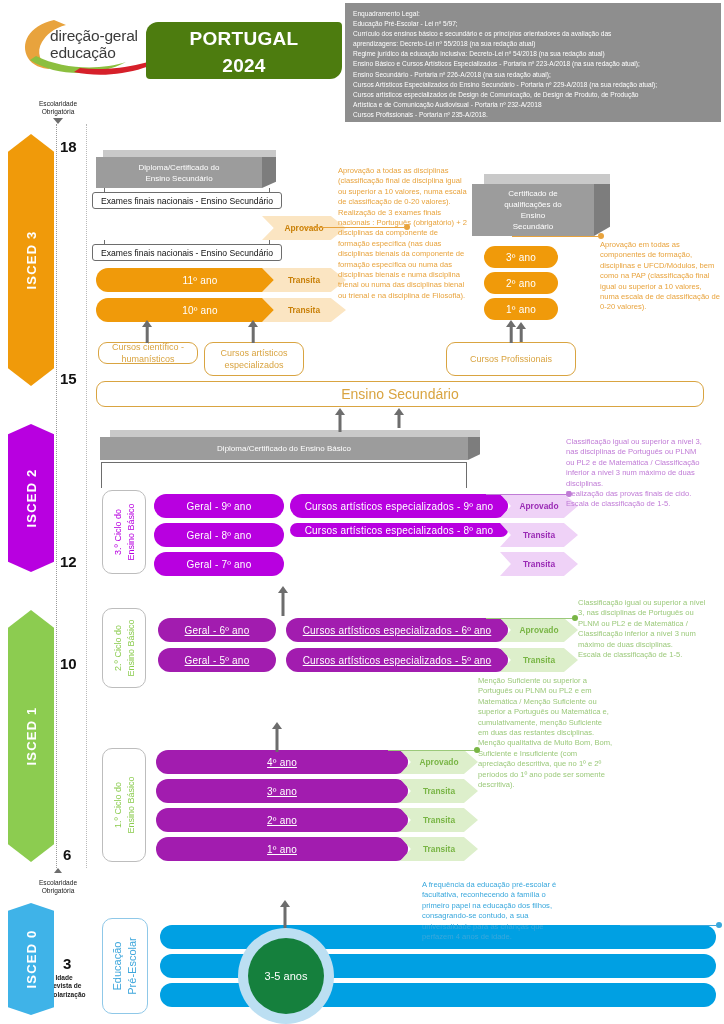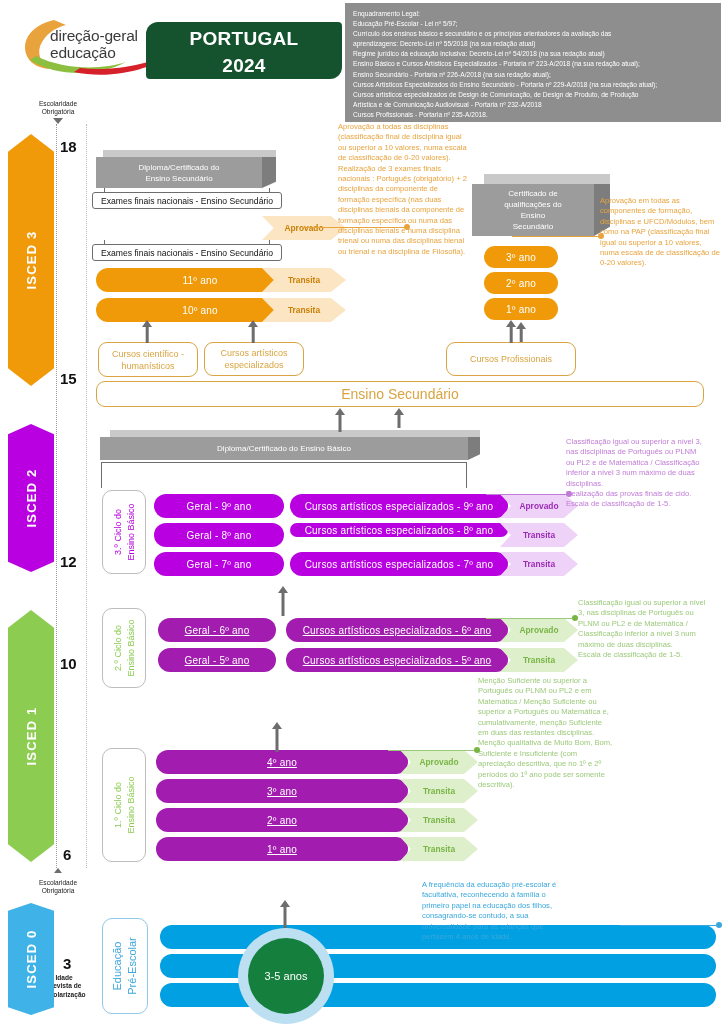--- a/index.html
+++ b/index.html
@@ -12,21 +12,21 @@
   .stage{position:absolute;left:0;top:0;width:724px;height:1024px;}
   .abs{position:absolute;box-sizing:border-box;}
 
   
   .logo-wrap{left:14px;top:14px;width:190px;height:66px;}
   .logo-txt{position:absolute;left:36px;top:14px;font-weight:normal;font-size:15.5px;
             color:#3b3b3b;line-height:1.08;letter-spacing:-.2px;}
   .logo-txt .l2{color:#3b3b3b;}
 
   
-  .title-pill{left:146px;top:22px;width:196px;height:57px;background:#14532d;
+  .title-pill{left:146px;top:22px;width:196px;height:57px;background:#4d7c0f;
      border-radius:12px 4px 12px 4px;color:#ffffff;text-align:center;
      font-size:19px;font-weight:bold;line-height:27px;padding-top:3px;letter-spacing:.3px;}
 
   
   .legal{left:345px;top:3px;width:376px;height:119px;background:#8e8e8e;color:#ffffff;
      font-size:6.6px;line-height:10.1px;padding:6px 8px;}
 
   
   .isced{width:46px;color:#fff;font-weight:bold;font-size:13px;letter-spacing:1.2px;}
   .isced .lbl{position:absolute;left:50%;top:50%;transform:translate(-50%,-50%) rotate(-90deg);
@@ -76,21 +76,21 @@
   
   .obox{border:1.3px solid #D9A441;border-radius:9px;color:#D9A441;background:#fff;
      display:flex;align-items:center;justify-content:center;text-align:center;
      font-size:9px;line-height:12px;}
   .cyclebox{border:1.2px solid #bdbdbd;border-radius:10px;background:#fff;}
   .cyclebox .rot{position:absolute;left:50%;top:50%;white-space:nowrap;text-align:center;
      transform:translate(-50%,-50%) rotate(-90deg);font-size:9px;line-height:12.5px;}
 
   
   .note{font-size:7.6px;line-height:10.4px;}
-  .note.o{color:#E8A33D;}
+  .note.o{color:#E8A33D;margin-top:44px;}
   .note.p{color:#C07BD6;}
   .note.g{color:#9BC97A;}
   .note.b{color:#38A7DC;}
 
   .dotline{height:0;border-top:1px solid currentColor;}
   .dot{width:6px;height:6px;border-radius:50%;}
 
   
   .uparr{width:0;height:0;}
   .uparr i{position:absolute;left:50%;transform:translateX(-50%);background:#6d6d6d;}
@@ -244,21 +244,21 @@
   <div class="abs" style="left:512px;top:236px;width:92px;color:#E8A33D;">
     <div class="dotline" style="width:86px;"></div>
     <div class="dot abs" style="left:86px;top:-3px;background:#E8A33D;"></div>
   </div>
 
   <div class="abs uparr" style="left:521px;top:322px;">
     <i style="top:7px;width:2.6px;height:19px;"></i>
       <b style="top:0;"></b>
   </div>
 
-  <div class="abs obox" style="left:98px;top:342px;width:100px;height:35px;">
+  <div class="abs obox" style="left:98px;top:342px;width:100px;height:22px;">
     <div>
       <div>Cursos científico -</div>
       <div>humanísticos</div>
     </div>
   </div>
   <div class="abs obox" style="left:204px;top:342px;width:100px;height:34px;">
     <div>
       <div>Cursos artísticos</div>
       <div>especializados</div>
     </div>
@@ -305,21 +305,20 @@
 
   <div class="abs pill p" style="left:154px;top:494px;width:130px;height:24px;">Geral - 9º ano</div>
   <div class="abs pill p" style="left:290px;top:494px;width:218px;height:24px;">Cursos artísticos especializados - 9º ano</div>
   <div class="abs chev p" style="left:500px;top:494px;width:78px;height:24px;">Aprovado</div>
 
   <div class="abs pill p" style="left:154px;top:523px;width:130px;height:24px;">Geral - 8º ano</div>
   <div class="abs pill p" style="left:290px;top:523px;width:218px;height:14px;">Cursos artísticos especializados - 8º ano</div>
   <div class="abs chev p" style="left:500px;top:523px;width:78px;height:24px;">Transita</div>
 
   <div class="abs pill p" style="left:154px;top:552px;width:130px;height:24px;">Geral - 7º ano</div>
-  <div class="abs pill p" style="left:290px;top:552px;width:218px;height:24px;">Cursos artísticos especializados - 7º ano</div>
   <div class="abs chev p" style="left:500px;top:552px;width:78px;height:24px;">Transita</div>
 
   <div class="abs note p" style="left:566px;top:437px;width:140px;">
     <span style="white-space:pre-line;">Classificação igual ou superior a nível 3, nas disciplinas de Português ou PLNM ou PL2 e de Matemática / Classificação inferior a nível 3 num máximo de duas disciplinas.
 Realização das provas finais de cido.
 Escala de classificação de 1-5.</span>
   </div>
   <div class="abs" style="left:486px;top:494px;width:86px;color:#C07BD6;">
     <div class="dotline" style="width:80px;"></div>
     <div class="dot abs" style="left:80px;top:-3px;background:#C07BD6;"></div>

